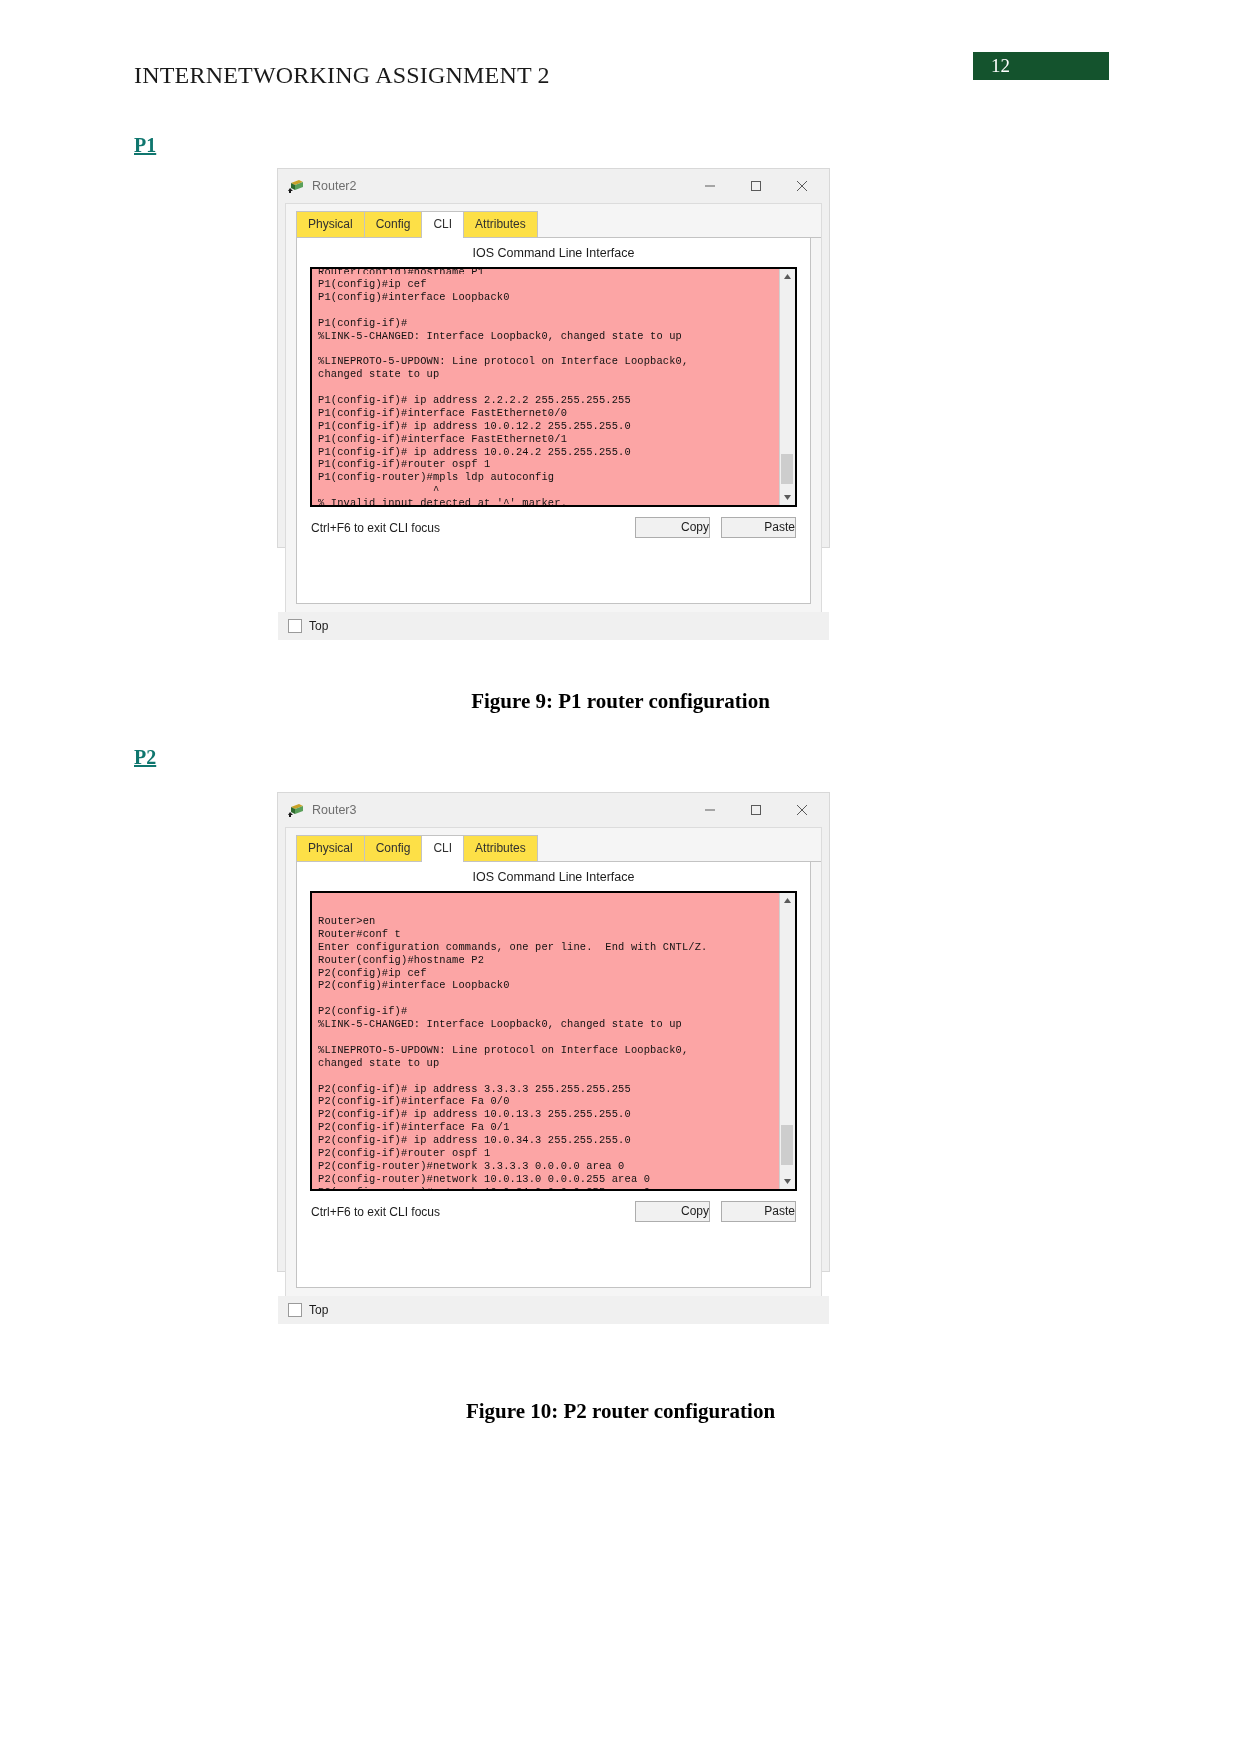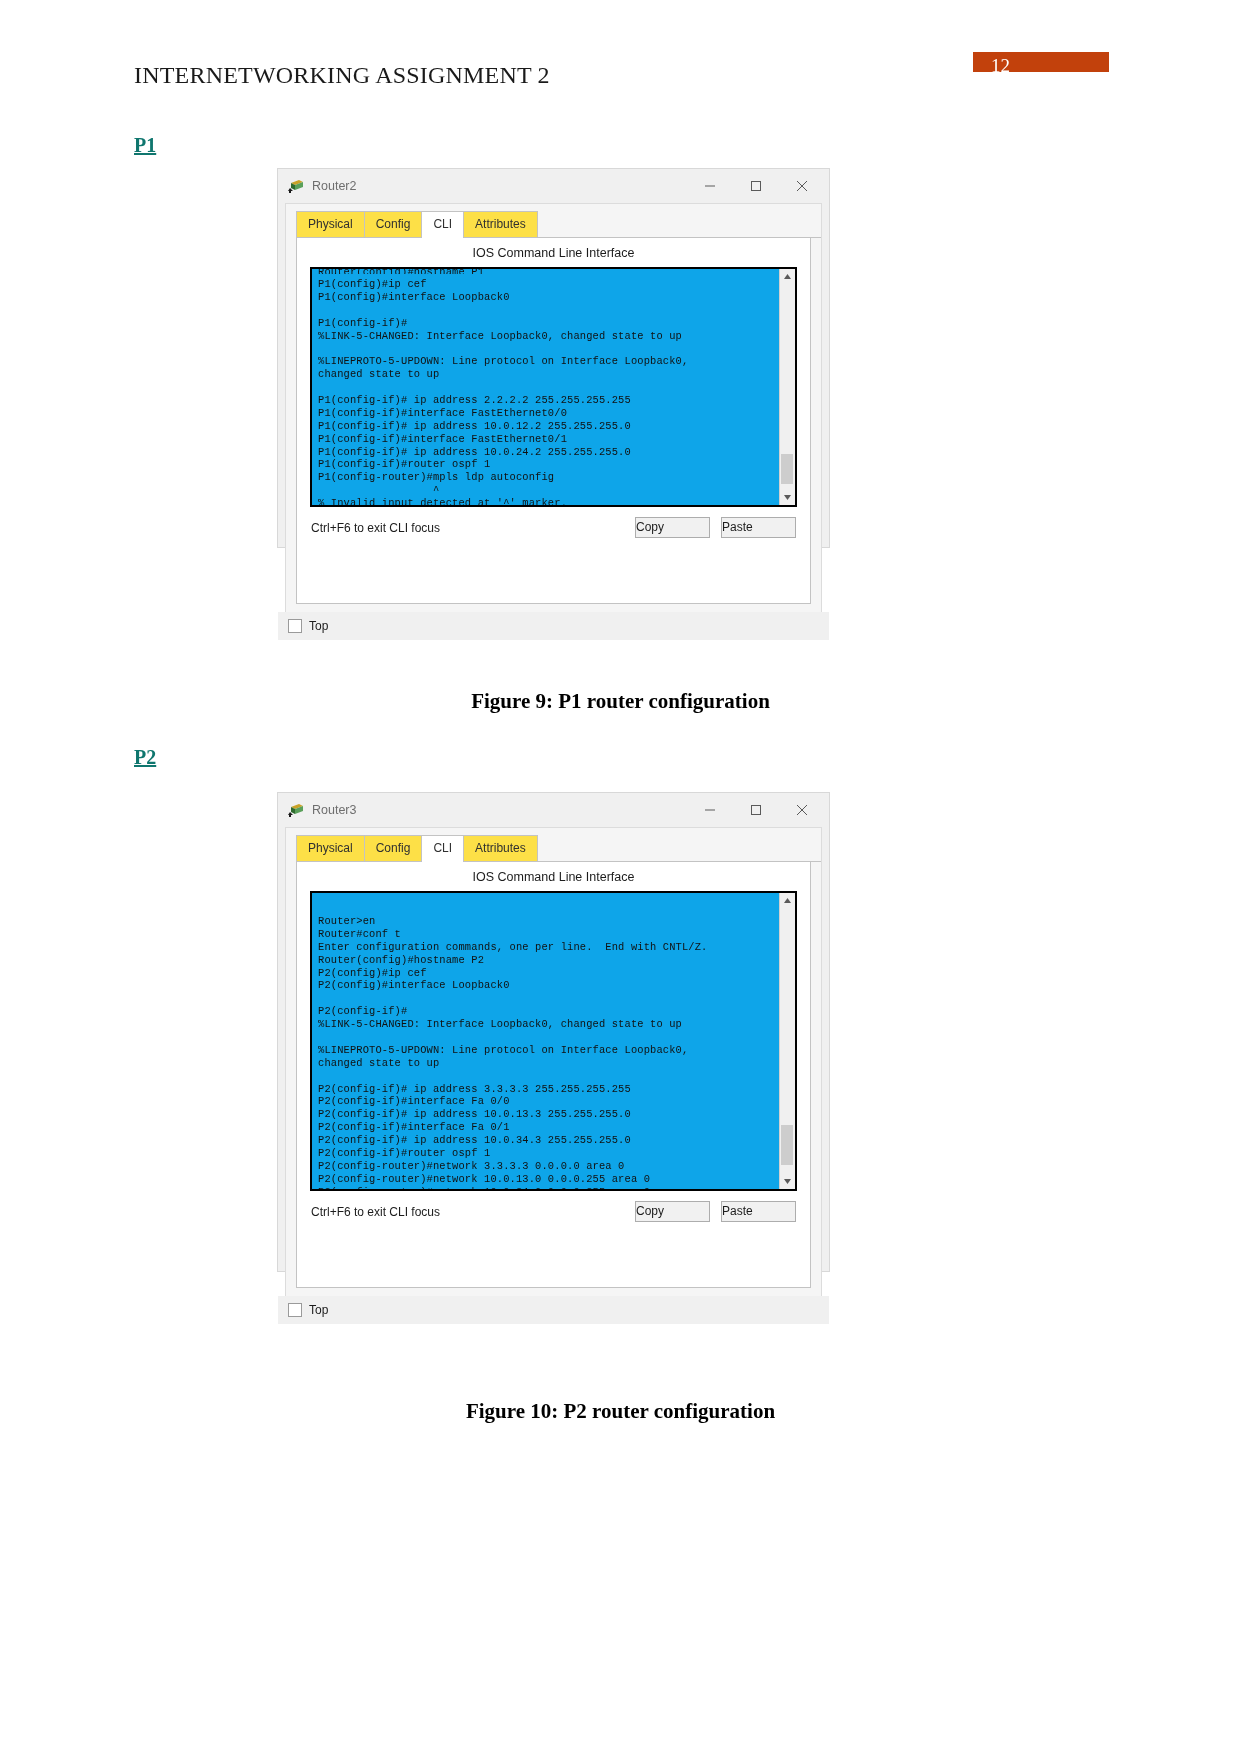--- a/index.html
+++ b/index.html
@@ -14,22 +14,22 @@
     font-family: "Liberation Serif", serif;
     overflow: hidden;
   }
 
   
   .page-number-badge {
     position: absolute;
     top: 52px;
     left: 973px;
     width: 136px;
-    height: 20px;
-    background: #c2410c;
+    height: 28px;
+    background: #14532d;
     color: #ffffff;
     font-family: "Liberation Serif", serif;
     font-size: 19px;
     line-height: 28px;
     text-align: left;
     padding-left: 18px;
     box-sizing: border-box;
   }
   .doc-title {
     position: absolute;
@@ -173,21 +173,21 @@
     font-size: 12.5px;
     color: #1c1c1c;
     text-align: center;
     padding-top: 8px;
     padding-bottom: 7px;
   }
 
   .cli-outer {
     margin: 0 13px;
     border: 2px solid #000000;
-    background: #0ea5e9;
+    background: #fca5a5;
     position: relative;
     box-sizing: border-box;
     display: flex;
   }
   #win-1 .cli-outer { height: 240px; }
   #win-2 .cli-outer { height: 300px; }
 
   .cli-text {
     flex: 1;
     overflow: hidden;
@@ -250,21 +250,21 @@
   }
   .pt-button {
     font-family: "Liberation Sans", sans-serif;
     font-size: 12px;
     color: #1c1c1c;
     background: #f1f1f1;
     border: 1px solid #adadad;
     width: 75px;
     height: 21px;
     line-height: 19px;
-    text-align: left;
+    text-align: right;
     margin-left: 11px;
     box-sizing: border-box;
   }
 
   .win-footer {
     height: 28px;
     display: flex;
     align-items: center;
     padding-left: 10px;
     background: #f0f0f0;

